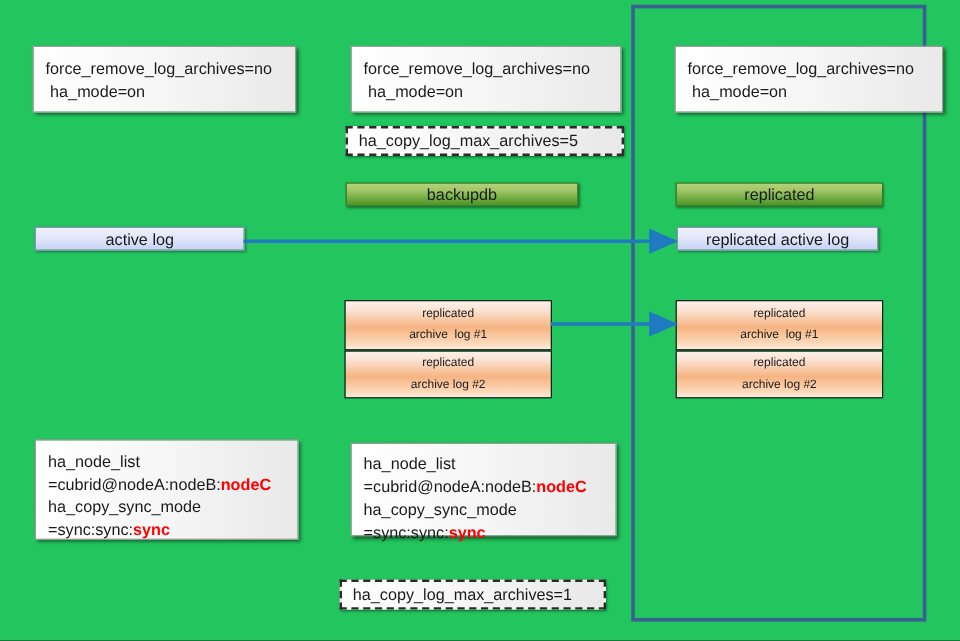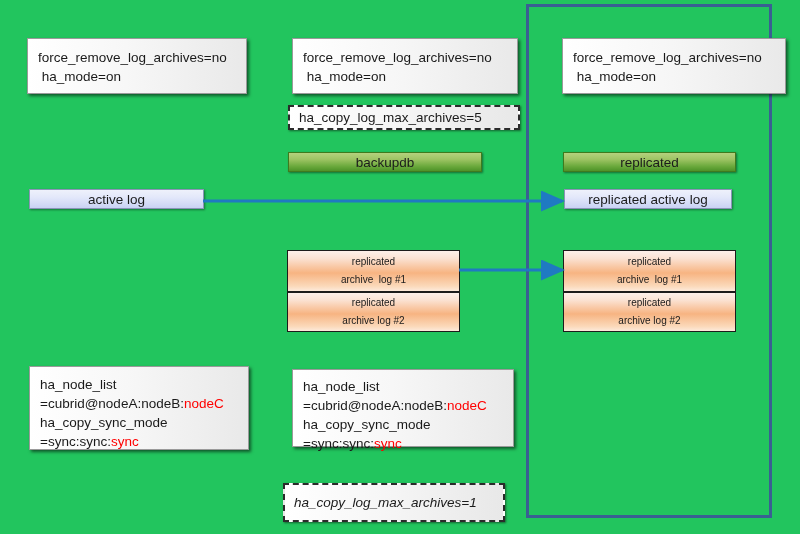--- a/index.html
+++ b/index.html
@@ -23,21 +23,21 @@
   .cfg-box {
     background: linear-gradient(to right, #ffffff 0%, #f7f7f7 45%, #e9e9e9 100%);
     border: 1px solid #9a9a9a;
     box-shadow: 2px 2px 3px rgba(0,0,0,0.55);
     color: #1a1a1a;
     font-size: 13.5px;
     line-height: 19px;
     padding: 9px 0 9px 10px;
     white-space: pre;
   }
-  .cfg-box .red { color: #ff0000; font-weight: normal; }
+  .cfg-box .red { color: #ff0000; font-weight: bold; }
 
   
   .dash-box {
     background: linear-gradient(to right, #ffffff 0%, #f5f5f5 50%, #e8e8e8 100%);
     border: 2px dashed #2b2b2b;
     box-shadow: 1px 1px 2px rgba(0,0,0,0.5);
     color: #1a1a1a;
     font-size: 13.5px;
     line-height: 20px;
     display: flex;
@@ -130,21 +130,21 @@
   <div class="abs orange-box" style="left:287px; top:292px; width:173px; height:40px;">
     <span>replicated</span>
     <span>archive log #2</span>
   </div>
 
   <div class="abs cfg-box" style="left:292px; top:369px; width:222px; height:78px; padding-top:7px;"><span>ha_node_list</span>
 <span>=cubrid@nodeA:nodeB:</span><span class="red">nodeC</span>
 <span>ha_copy_sync_mode</span>
 <span>=sync:sync:</span><span class="red">sync</span></div>
 
-  <div class="abs dash-box" style="left:283px; top:483px; width:222px; height:39px;font-style:italic;">
+  <div class="abs dash-box" style="left:283px; top:483px; width:222px; height:25px;">
     <span>ha_copy_log_max_archives=1</span>
   </div>
 
   <div class="abs cfg-box" style="left:562px; top:38px; width:224px; height:56px;"><span>force_remove_log_archives=no</span>
 <span> ha_mode=on</span></div>
 
   <div class="abs green-btn" style="left:563px; top:152px; width:173px; height:20px;">
     <span>replicated</span>
   </div>
 

